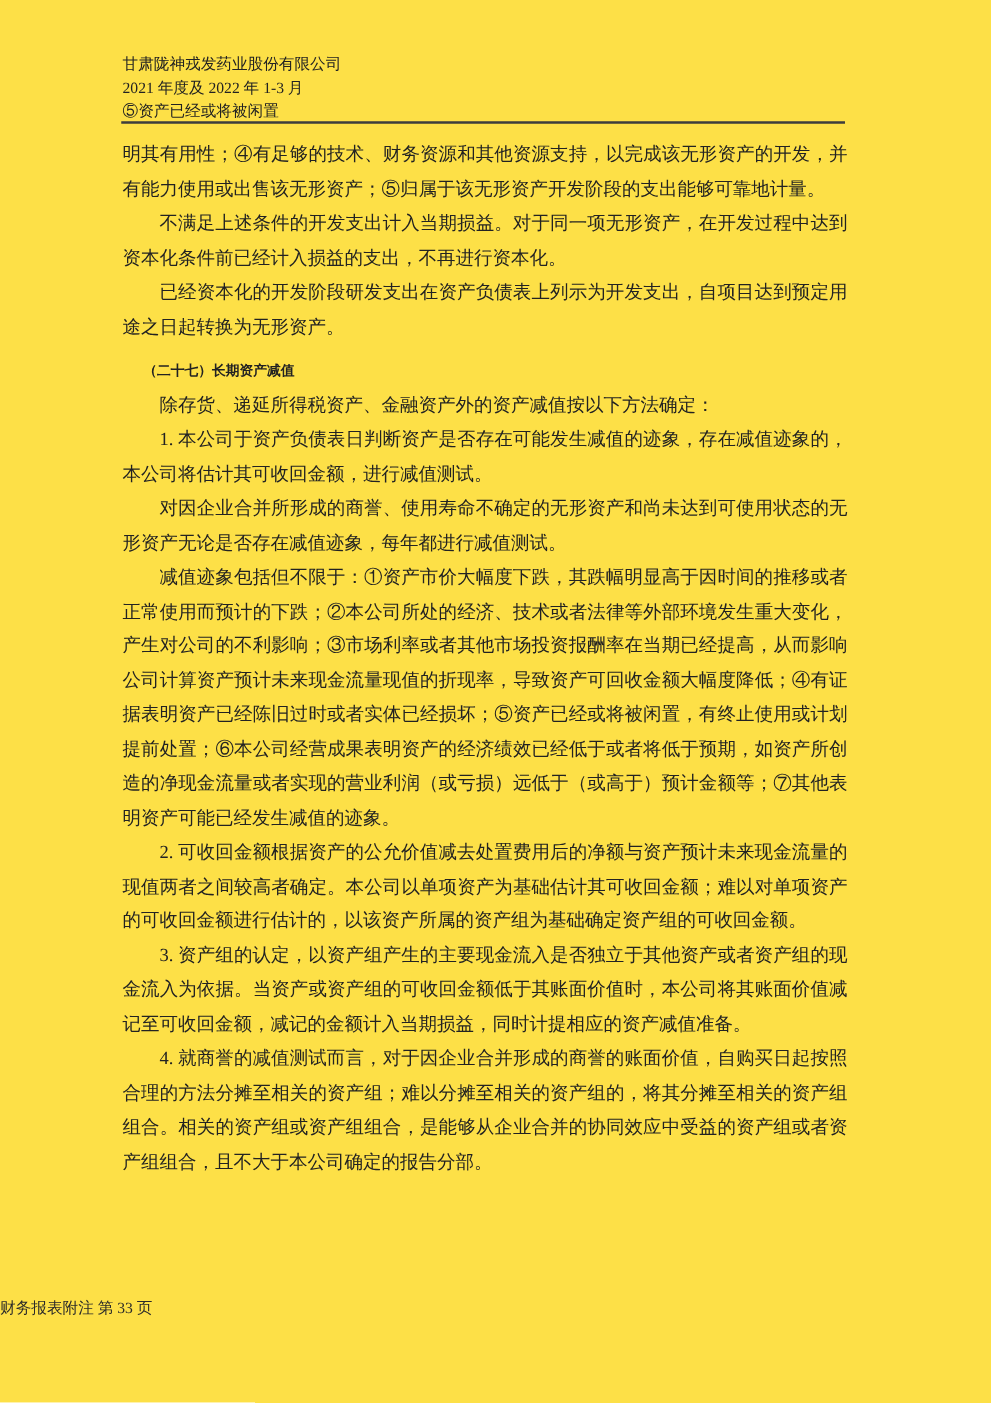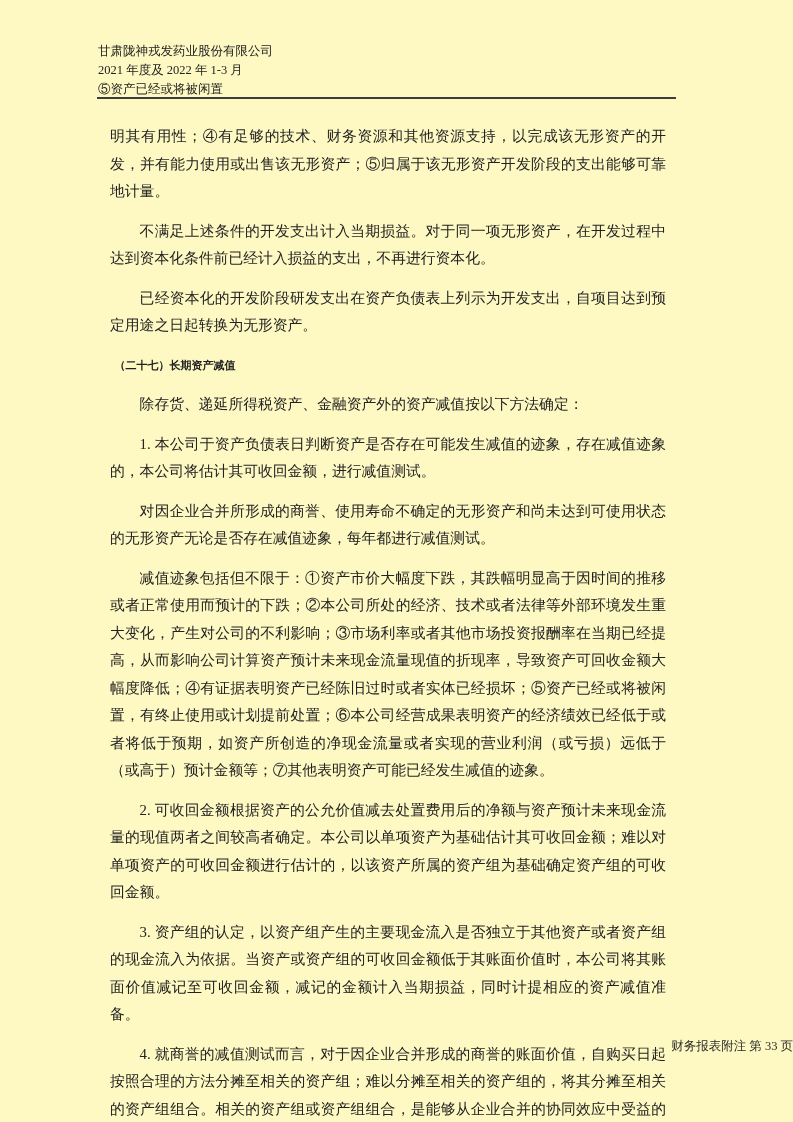--- a/index.html
+++ b/index.html
@@ -4,21 +4,21 @@
 <style>
   html, body {
     margin: 0;
     padding: 0;
     background: #ffffff;
   }
   .page {
     position: relative;
     width: 793px;
     height: 1122px;
-    background: #fef9c3;
+    background: #fde047;
     overflow: hidden;
     font-family: "Liberation Serif", "DejaVu Serif", serif;
     color: #222222;
   }
   .doc-header {
     position: absolute;
     left: 98px;
     top: 42px;
     font-size: 12.5px;
     line-height: 19px;
@@ -35,40 +35,40 @@
   .doc-body {
     position: absolute;
     left: 98px;
     top: 111px;
     width: 580px;
     font-size: 14.8px;
     line-height: 27.5px;
     text-align: justify;
   }
   .para {
-    margin: 12px;
+    margin: 0;
     text-indent: 2em;
   }
   .para.no-indent {
     text-indent: 0;
   }
   .section-heading {
     font-size: 11px;
     font-weight: bold;
     margin: 8px 0 0 0;
     line-height: 27.5px;
     text-indent: 1.5em;
     text-align: left;
   }
   .doc-footer {
     position: absolute;
     left: 0;
     top: 1038px;
     width: 100%;
-    text-align: right;
+    text-align: left;
     font-size: 12.5px;
     color: #2a2a2a;
   }
 </style>
 </head>
 <body>
 
 <div class="page">
 
   <header class="doc-header">

